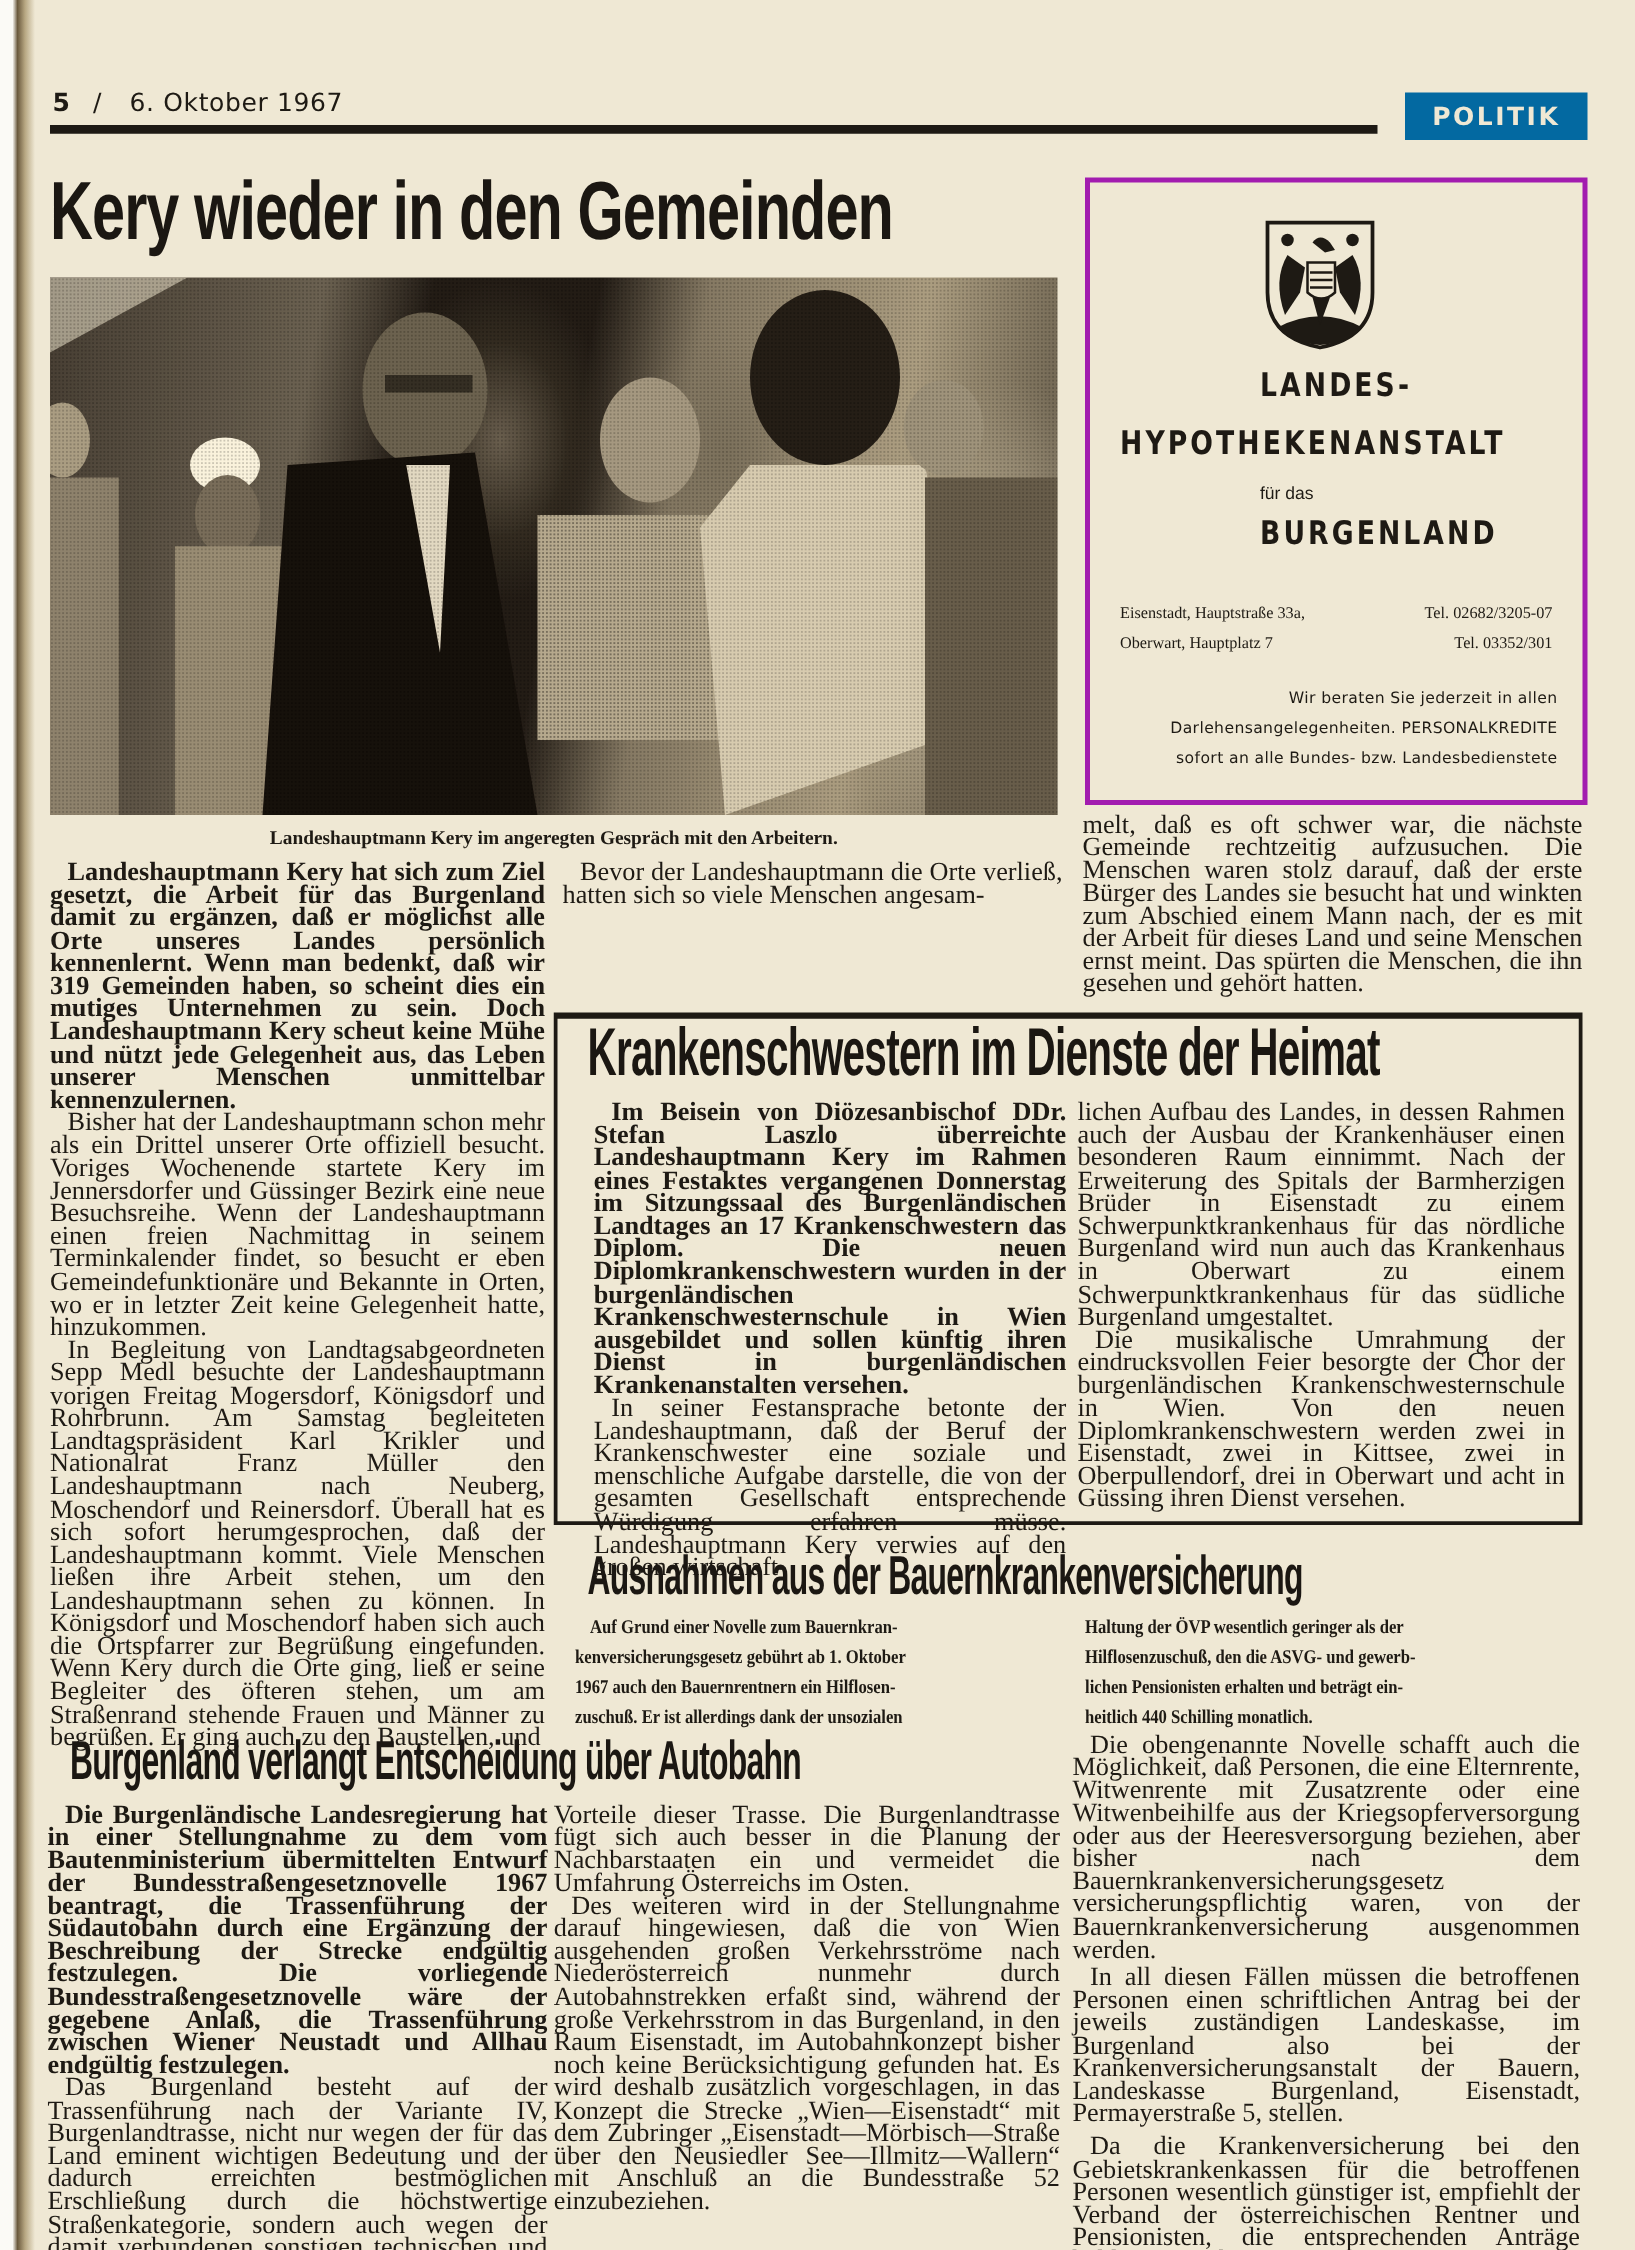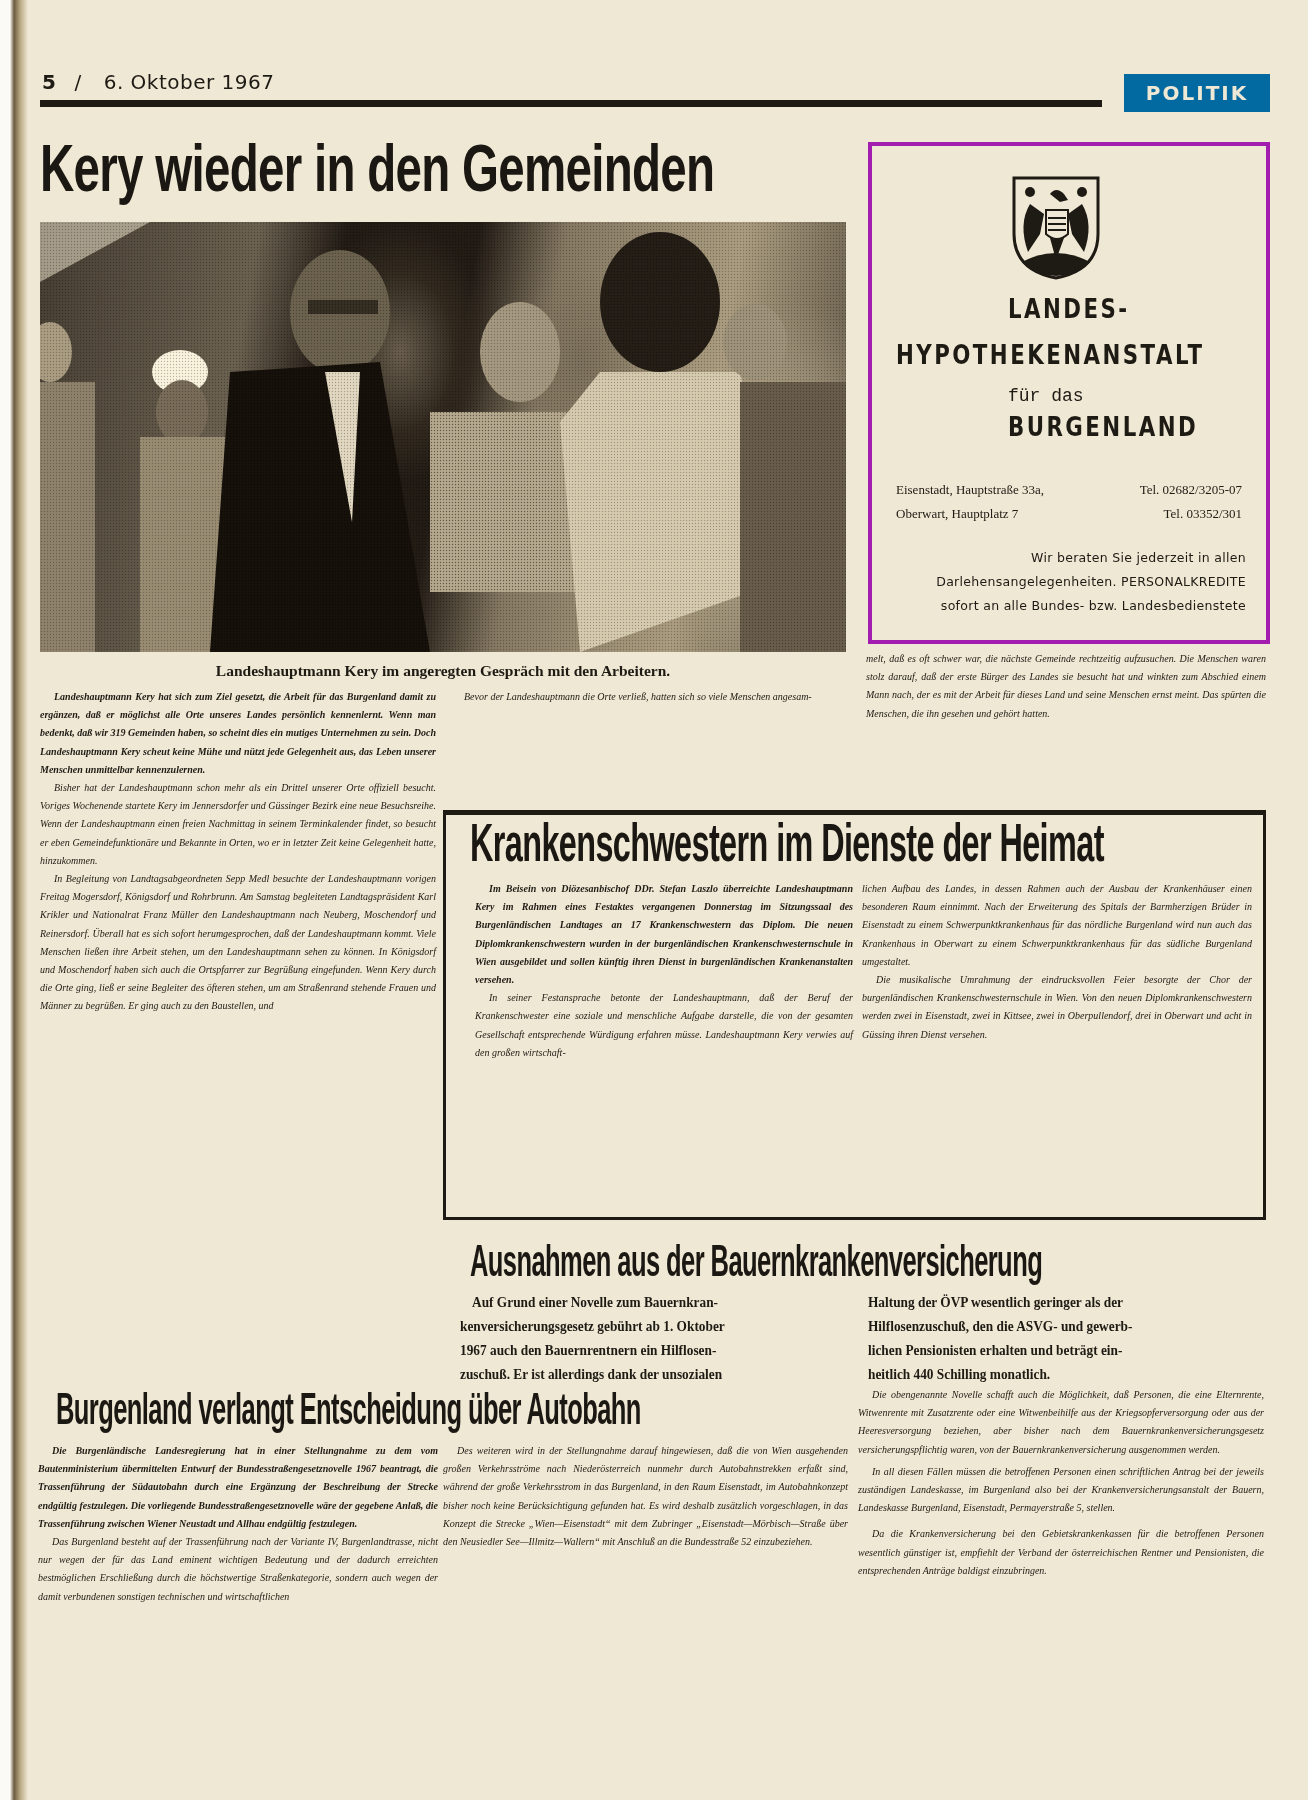--- a/index.html
+++ b/index.html
@@ -18,26 +18,26 @@
     radial-gradient(ellipse 70px 100px at 540px 140px,#7c725f 0,transparent 100%),
     radial-gradient(ellipse 120px 220px at 760px 300px,#bfb39a 0,transparent 100%),
     linear-gradient(100deg,#4c443a 0,#6d6455 25%,#2b251f 35%,#2b251f 50%,#857a66 60%,#a79a80 80%,#5c5446 100%);
     filter:contrast(1.1);}
   .photo-caption{left:40px;top:662px;width:806px;text-align:center;font-size:15.5px;font-weight:bold;}
   .ad{left:868px;top:142px;width:402px;height:502px;border:4px solid #a21caf;box-sizing:border-box;}
   .crest{position:absolute;left:138px;top:28px;width:92px;height:106px;}
   .ad-t1,.ad-t2,.ad-t4{position:absolute;font-family:"DejaVu Sans",sans-serif;font-weight:bold;letter-spacing:3px;white-space:nowrap;transform-origin:left top;}
   .ad-t1{left:136px;top:148px;font-size:26px;transform:scaleX(0.82);}
   .ad-t2{left:24px;top:194px;font-size:26px;transform:scaleX(0.82);}
-  .ad-t3{position:absolute;left:136px;top:240px;font-family:Liberation Mono, monospace;font-size:18px;}
+  .ad-t3{position:absolute;left:136px;top:240px;font-family:Liberation Sans, sans-serif;font-size:14px;}
   .ad-t4{left:136px;top:266px;font-size:26px;transform:scaleX(0.82);}
   .ad-addr{position:absolute;left:24px;top:332px;width:346px;font-family:"DejaVu Sans",sans-serif;font-size:13px;line-height:24px;}
   .ad-addr .row{display:flex;justify-content:space-between;font-family:Liberation Serif, serif;}
   .ad-note{position:absolute;left:24px;top:400px;width:350px;font-family:"DejaVu Sans",sans-serif;font-size:12.5px;line-height:24px;letter-spacing:0.3px;text-align:right;}
-  .col{font-size:10px;line-height:18.2px;text-align:justify;font-style:italic;}
+  .col{font-size:21px;line-height:18.2px;text-align:justify;}
   .col p{margin:0;text-indent:14px;}
   .col p.noind{text-indent:0;}
   .b{font-weight:bold;}
   .box2{left:443px;top:810px;width:823px;height:410px;border:3px solid #1e1a14;border-top-width:5px;box-sizing:border-box;}
   .h2{left:470px;top:812px;font-size:54px;transform:scaleX(0.6);line-height:60px;}
   .h3{left:470px;top:1236px;font-size:44px;transform:scaleX(0.58);line-height:50px;}
   .h4{left:56px;top:1384px;font-size:44px;transform:scaleX(0.58);line-height:50px;}
   .cond{font-family:"Liberation Serif",serif;font-weight:bold;font-size:15.5px;line-height:24px;letter-spacing:0;transform-origin:left top;transform:scaleX(0.86);white-space:nowrap;}
 </style>
 </head>
@@ -158,14 +158,15 @@
   <p style="margin-top:4px;">In all diesen Fällen müssen die betroffenen Personen einen schriftlichen Antrag bei der jeweils zuständigen Landeskasse, im Burgenland also bei der Krankenversicherungsanstalt der Bauern, Landeskasse Burgenland, Eisenstadt, Permayerstraße 5, stellen.</p>
   <p style="margin-top:8px;">Da die Krankenversicherung bei den Gebietskrankenkassen für die betroffenen Personen wesentlich günstiger ist, empfiehlt der Verband der österreichischen Rentner und Pensionisten, die entsprechenden Anträge baldigst einzubringen.</p>
 </div>
 
 <div class="abs headline h4">Burgenland verlangt Entscheidung über Autobahn</div>
 <div class="abs col" style="left:38px;top:1442px;width:400px;">
   <p class="b">Die Burgenländische Landesregierung hat in einer Stellungnahme zu dem vom Bautenministerium übermittelten Entwurf der Bundesstraßengesetznovelle 1967 beantragt, die Trassenführung der Südautobahn durch eine Ergänzung der Beschreibung der Strecke endgültig festzulegen. Die vorliegende Bundesstraßengesetznovelle wäre der gegebene Anlaß, die Trassenführung zwischen Wiener Neustadt und Allhau endgültig festzulegen.</p>
   <p>Das Burgenland besteht auf der Trassenführung nach der Variante IV, Burgenlandtrasse, nicht nur wegen der für das Land eminent wichtigen Bedeutung und der dadurch erreichten bestmöglichen Erschließung durch die höchstwertige Straßenkategorie, sondern auch wegen der damit verbundenen sonstigen technischen und wirtschaftlichen</p>
 </div>
 <div class="abs col" style="left:443px;top:1442px;width:405px;">
+  <p class="noind">Vorteile dieser Trasse. Die Burgenlandtrasse fügt sich auch besser in die Planung der Nachbarstaaten ein und vermeidet die Umfahrung Österreichs im Osten.</p>
   <p>Des weiteren wird in der Stellungnahme darauf hingewiesen, daß die von Wien ausgehenden großen Verkehrsströme nach Niederösterreich nunmehr durch Autobahnstrekken erfaßt sind, während der große Verkehrsstrom in das Burgenland, in den Raum Eisenstadt, im Autobahnkonzept bisher noch keine Berücksichtigung gefunden hat. Es wird deshalb zusätzlich vorgeschlagen, in das Konzept die Strecke „Wien—Eisenstadt“ mit dem Zubringer „Eisenstadt—Mörbisch—Straße über den Neusiedler See—Illmitz—Wallern“ mit Anschluß an die Bundesstraße 52 einzubeziehen.</p>
 </div>
 
 </body></html>

